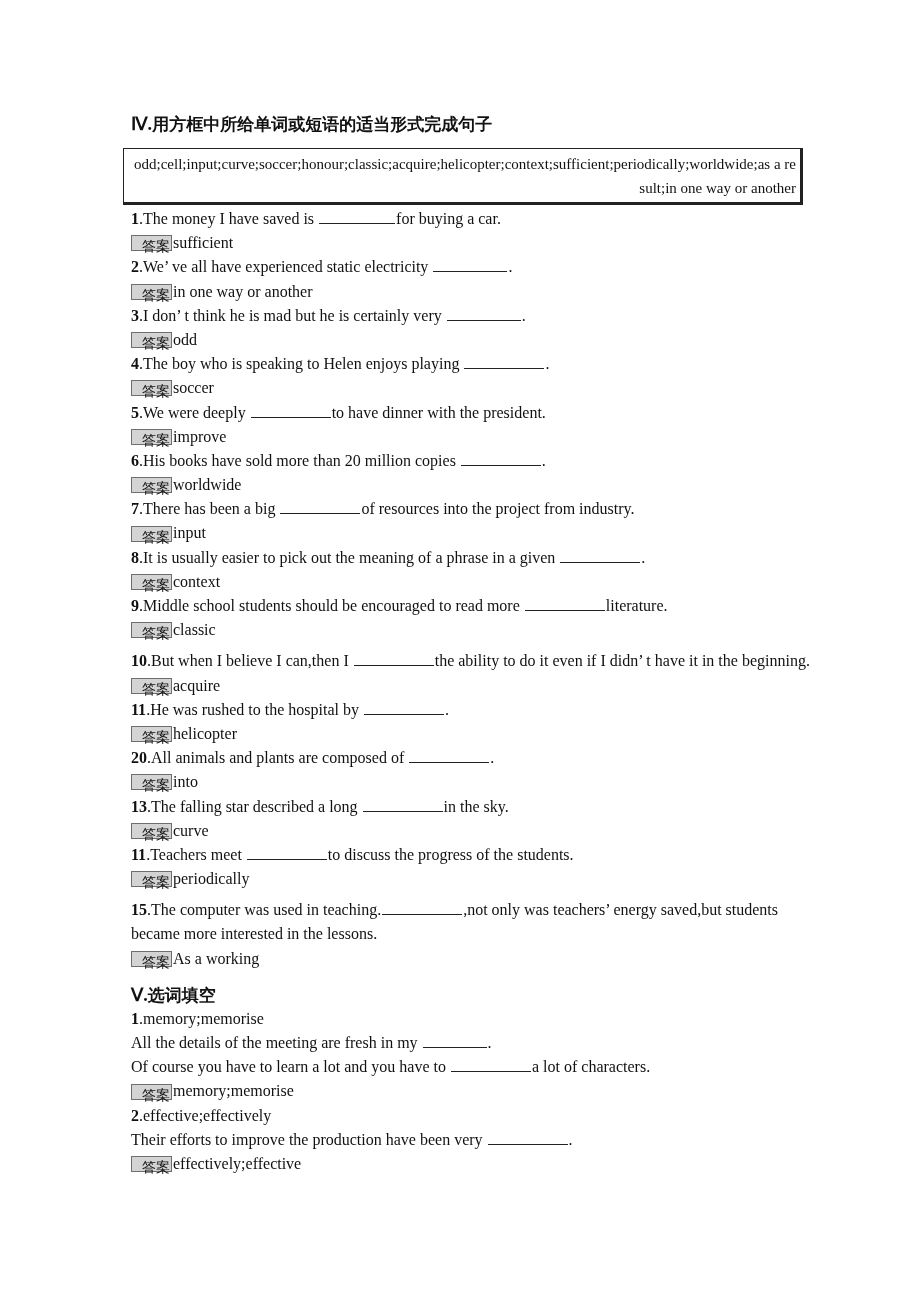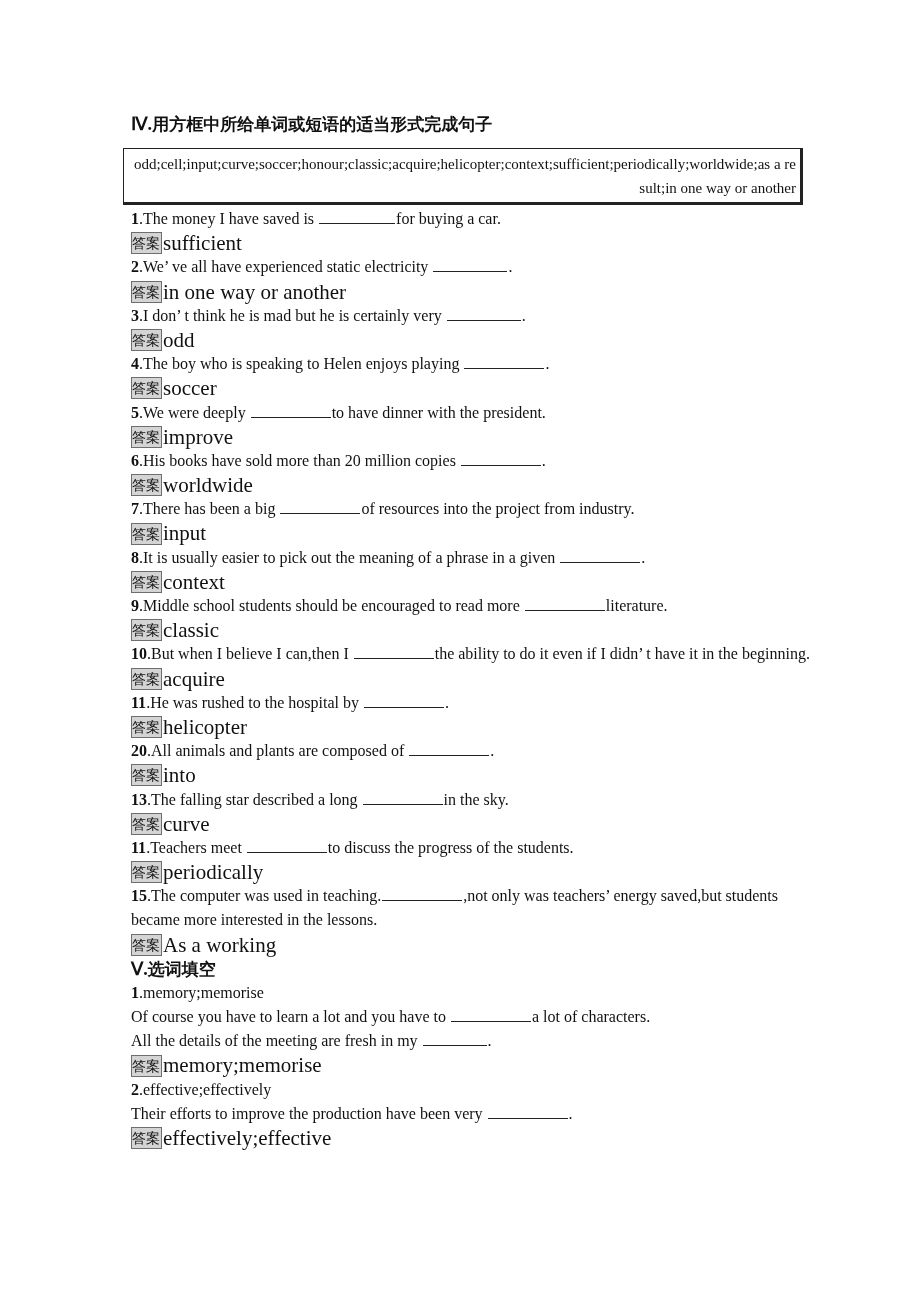--- a/index.html
+++ b/index.html
@@ -16,33 +16,33 @@
   }
   .heading .roman { font-family: "Liberation Serif", serif; font-size: 18px; }
   .wordbox {
     position: relative; left: -8px; width: 666px;
     border-top: 1px solid #222; border-left: 1px solid #222;
     border-right: 3px solid #222; border-bottom: 3px solid #222;
     padding: 3px 4px 2px 6px; font-size: 15px; line-height: 24px;
     word-break: break-all; margin-top: 12px; margin-bottom: 2px; text-align: right;
   }
   .line { font-size: 16px; line-height: 24.2px; height: 24.2px; white-space: nowrap; }
-  .line.wrap { white-space: normal; height: auto; }
+  .line.wrap { white-space: normal; height: auto; margin-top: 7px; }
   .num { font-weight: bold; }
   .blank { text-decoration: none; display: inline-block; border-bottom: 1px solid #222; height: 13px; vertical-align: baseline; margin: 0 1px; }
   .ans-row { font-size: 15px; line-height: 24.2px; height: 24.2px; white-space: nowrap; display: flex; align-items: center; }
   .badge {
     display: inline-block; box-sizing: border-box;
     font-family: "DejaVu Sans", sans-serif; font-size: 14px; line-height: 18px;
-    height: 22px; padding: 1px 1px 0 0;
+    height: 16px; padding: 1px 1px 0 10px;
     background: #d4d4d4; border: 1px solid #6e6e6e;
     color: #111; margin-right: 1px; letter-spacing: 0;
   }
-  .ans-text { font-size: 21px; }
-  .heading2 { margin-top: 0; }
+  .ans-text { font-size: 16px; }
+  .heading2 { margin-top: 12px; }
 </style>
 </head>
 <body>
 
 <div class="page">
 
   <h2 class="heading"><span class="roman">Ⅳ.</span><span>用方框中所给单词或短语的适当形式完成句子</span></h2>
 
   <div class="wordbox">odd;cell;input;curve;soccer;honour;classic;acquire;helicopter;context;sufficient;periodically;worldwide;as a result;in one way or another</div>
 
@@ -121,22 +121,22 @@
       <div class="ans-row">
         <span class="badge">答案</span>
         <span class="ans-text">As a working</span>
       </div>
     </div>
 
   <h2 class="heading heading2"><span class="roman">Ⅴ.</span><span>选词填空</span></h2>
 
   <div id="g-list">
       <div class="line"><span class="num">1</span><span>.memory;memorise</span></div>
+      <div class="line"><span>All the details of the meeting are fresh in my </span><span class="blank" style="width:64px"></span><span>.</span></div>
       <div class="line"><span>Of course you have to learn a lot and you have to </span><span class="blank" style="width:80px"></span><span>a lot of characters.</span></div>
-      <div class="line"><span>All the details of the meeting are fresh in my </span><span class="blank" style="width:64px"></span><span>.</span></div>
       <div class="ans-row">
         <span class="badge">答案</span>
         <span class="ans-text">memory;memorise</span>
       </div>
       <div class="line"><span class="num">2</span><span>.effective;effectively</span></div>
       <div class="line"><span>Their efforts to improve the production have been very </span><span class="blank" style="width:80px"></span><span>.</span></div>
       <div class="ans-row">
         <span class="badge">答案</span>
         <span class="ans-text">effectively;effective</span>
       </div>

